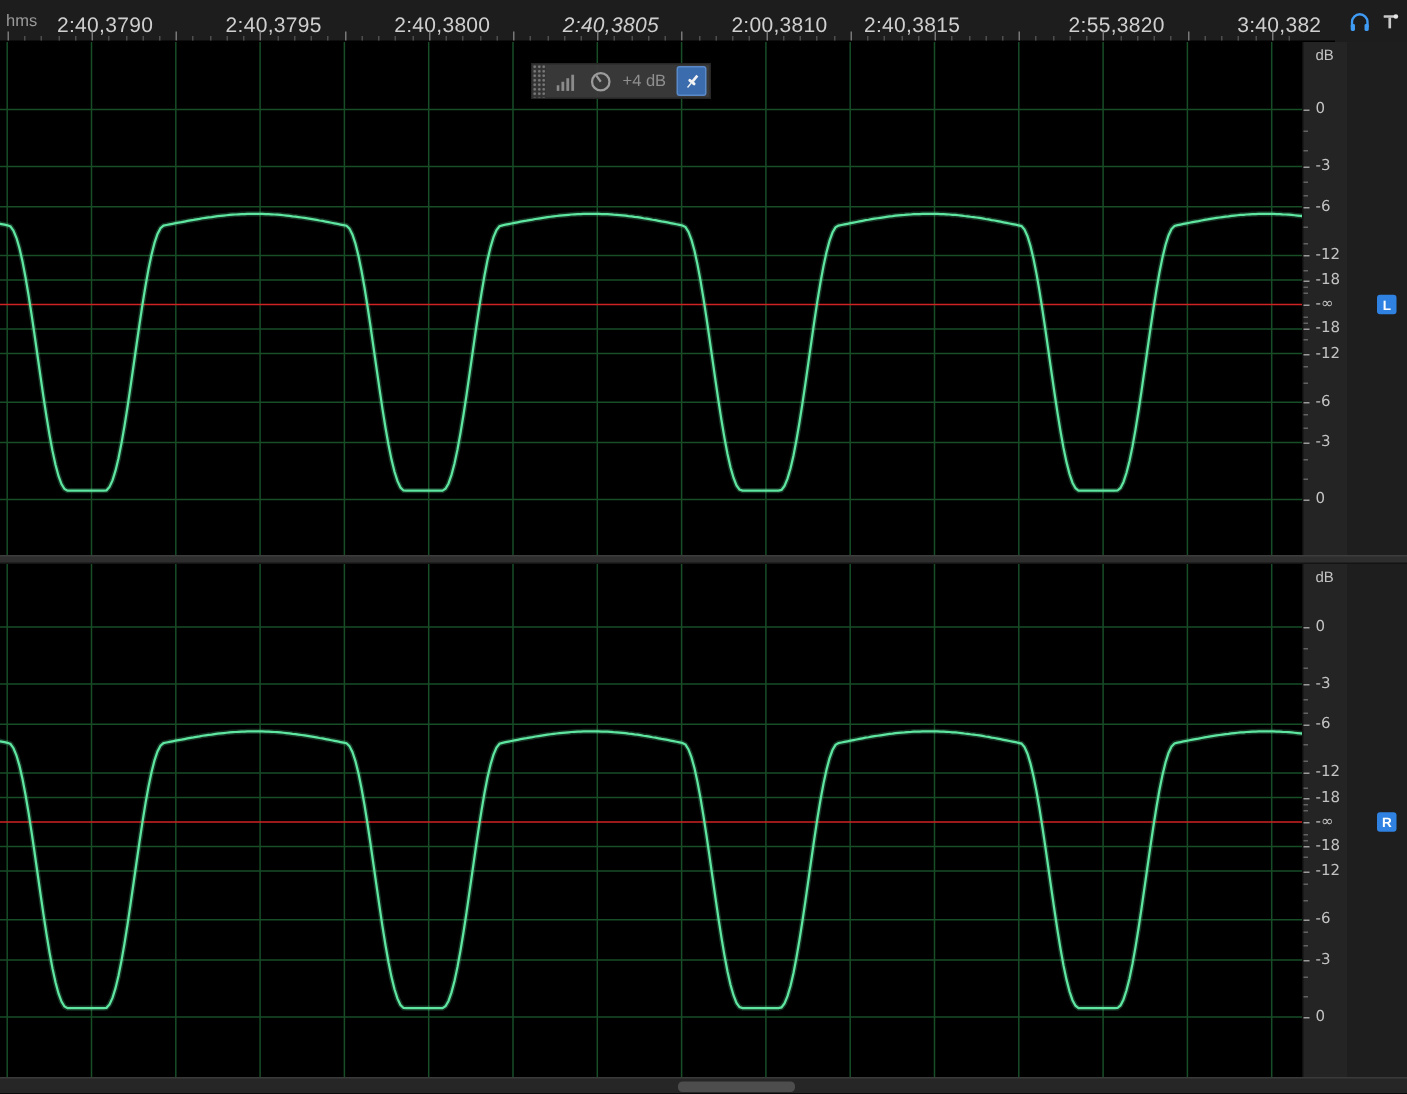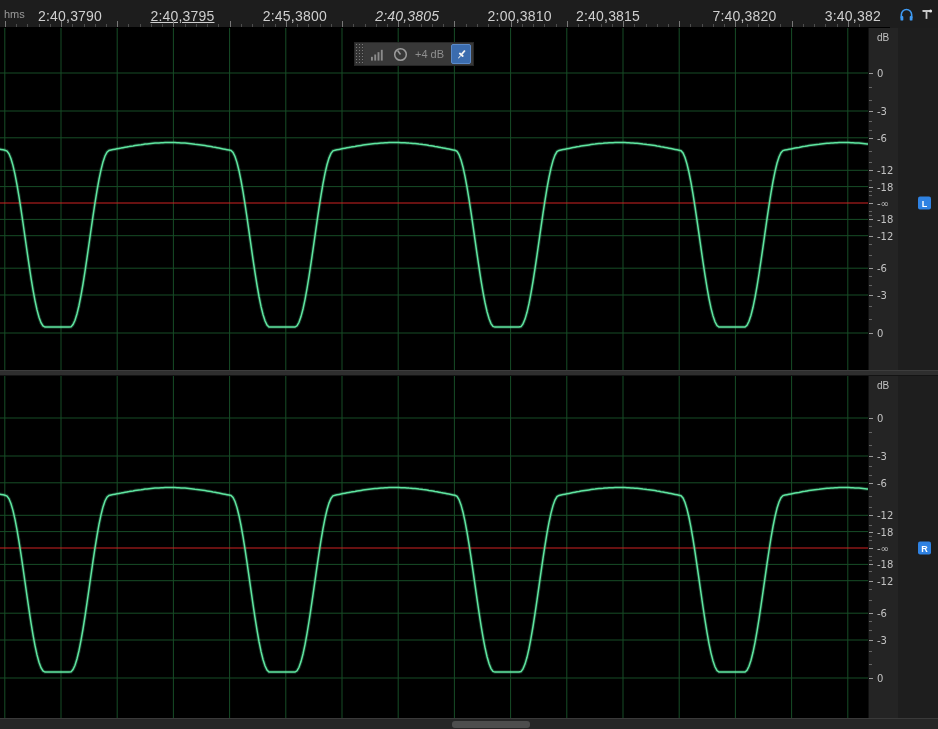--- a/index.html
+++ b/index.html
@@ -76,26 +76,26 @@
 </style>
 </head>
 <body>
 
 <div class="app">
 
   <div class="ruler">
     <span class="unit">hms</span>
     <div id="ruler-labels">
         <span class="tlabel" style="left: 38px;">2:40,3790</span>
-        <span class="tlabel" style="left: 150.4px; text-decoration: underline;">2:40,3795</span>
-        <span class="tlabel" style="left: 262.8px;">2:45,3800</span>
+        <span class="tlabel" style="left: 150.4px;">2:40,3795</span>
+        <span class="tlabel" style="left: 262.8px;">2:40,3800</span>
         <span class="tlabel" style="left: 375.2px; font-style: italic;">2:40,3805</span>
         <span class="tlabel" style="left: 487.6px;">2:00,3810</span>
         <span class="tlabel" style="left: 576px;">2:40,3815</span>
-        <span class="tlabel" style="left: 712.4px;">7:40,3820</span>
+        <span class="tlabel" style="left: 712.4px;">2:55,3820</span>
         <span class="tlabel" style="left: 824.8px;">3:40,382</span>
       </div>
     <div id="ruler-ticks">
         <div class="rtick" style="left: 4.8px; height: 6px; background: rgb(120, 120, 120);"></div>
         <div class="rtick" style="left: 16px; height: 3px; background: rgb(78, 78, 78);"></div>
         <div class="rtick" style="left: 27.3px; height: 3px; background: rgb(78, 78, 78);"></div>
         <div class="rtick" style="left: 38.5px; height: 3px; background: rgb(78, 78, 78);"></div>
         <div class="rtick" style="left: 49.8px; height: 3px; background: rgb(78, 78, 78);"></div>
         <div class="rtick" style="left: 61px; height: 6px; background: rgb(120, 120, 120);"></div>
         <div class="rtick" style="left: 72.2px; height: 3px; background: rgb(78, 78, 78);"></div>

